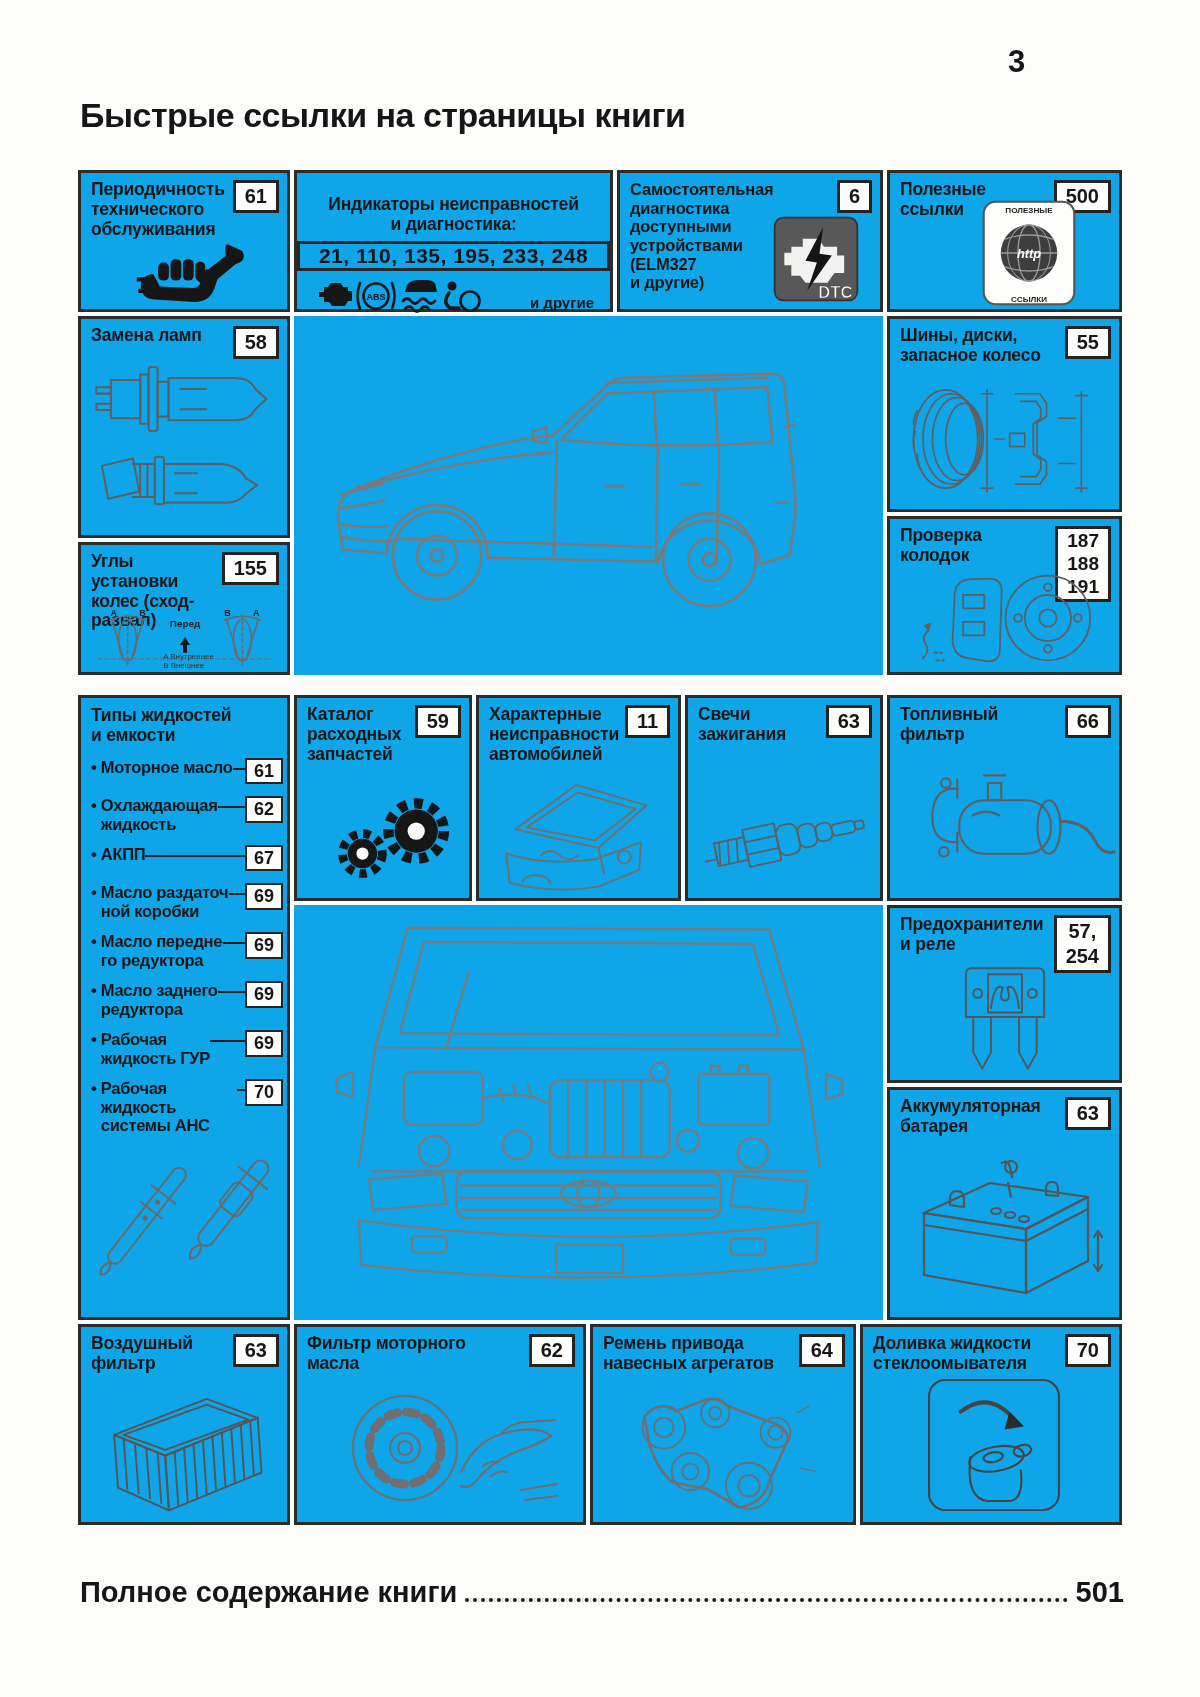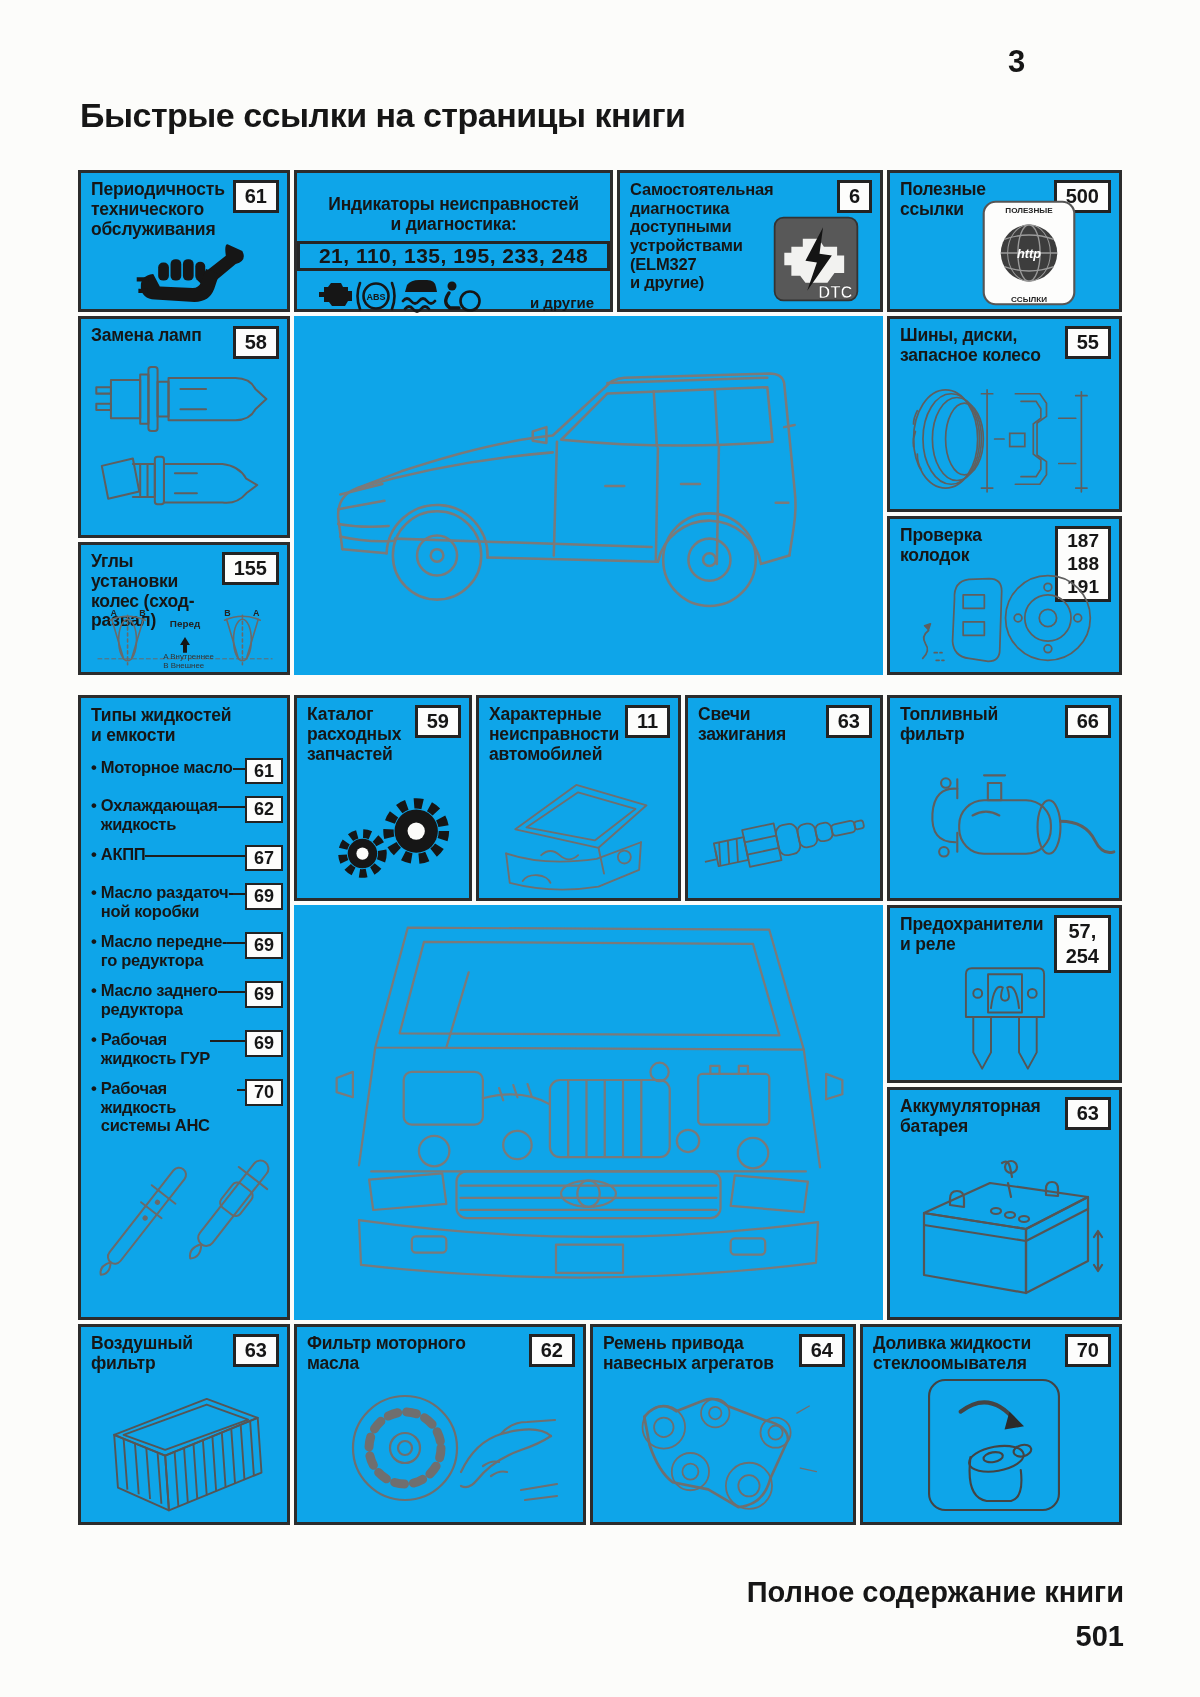--- a/index.html
+++ b/index.html
@@ -25,21 +25,21 @@
 
   
   .fluids-inner{padding:8px 6px 0 10px;}
   .fluid-row{display:flex;align-items:flex-start;margin:12px 0;font-weight:bold;font-size:16.5px;line-height:1.12;}
   .bullet{margin-right:4px;}
   .fl-label{white-space:pre-line;letter-spacing:-0.3px;}
   .fl-line{flex:1;border-top:2.5px solid #1f1f1f;margin-top:10px;min-width:8px;}
   .fl-badge{border:2.5px solid #232323;font-size:18px;padding:0 7px;margin-left:0;margin-right:-2px;background:#fdfdfc;font-weight:bold;}
 
   
-  .footer{position:absolute;left:80px;right:76px;top:1576px;display:flex;align-items:flex-end;flex-direction:column;}
+  .footer{position:absolute;left:80px;right:76px;top:1576px;display:flex;align-items:flex-end;}
   .footer-label{font-size:29px;font-weight:bold;}
   .dots{flex:1;border-bottom:4.5px dotted #1b1b1b;margin:0 8px 7px;}
   .footer-page{font-size:29px;font-weight:bold;}
 </style>
 </head>
 <body>
 
 <div class="page">
 
   <div class="page-number">3</div>

